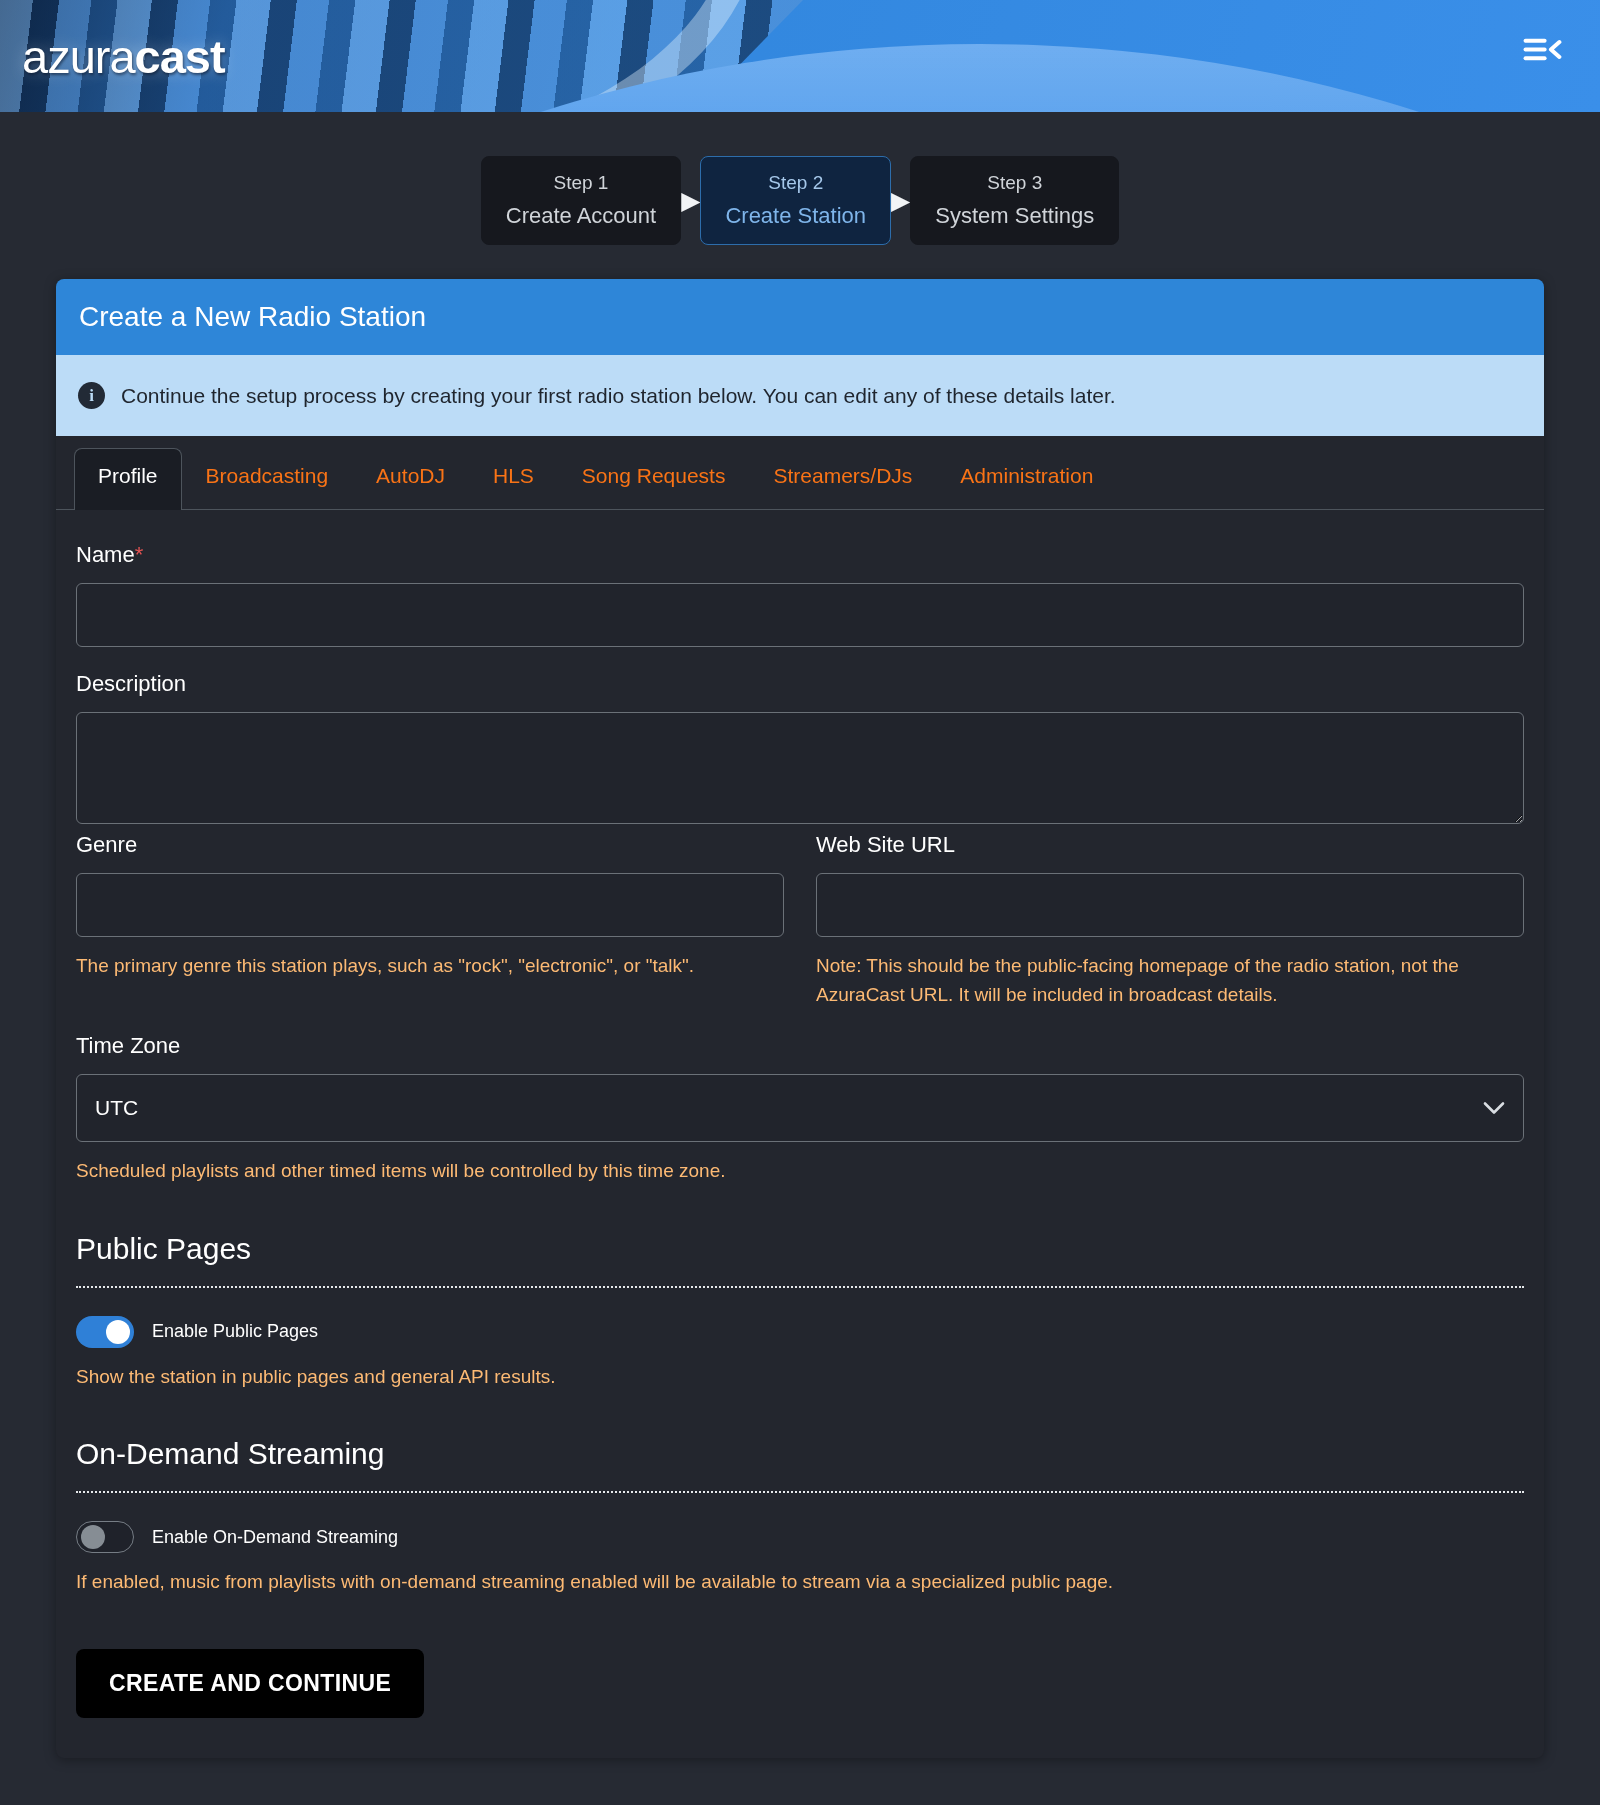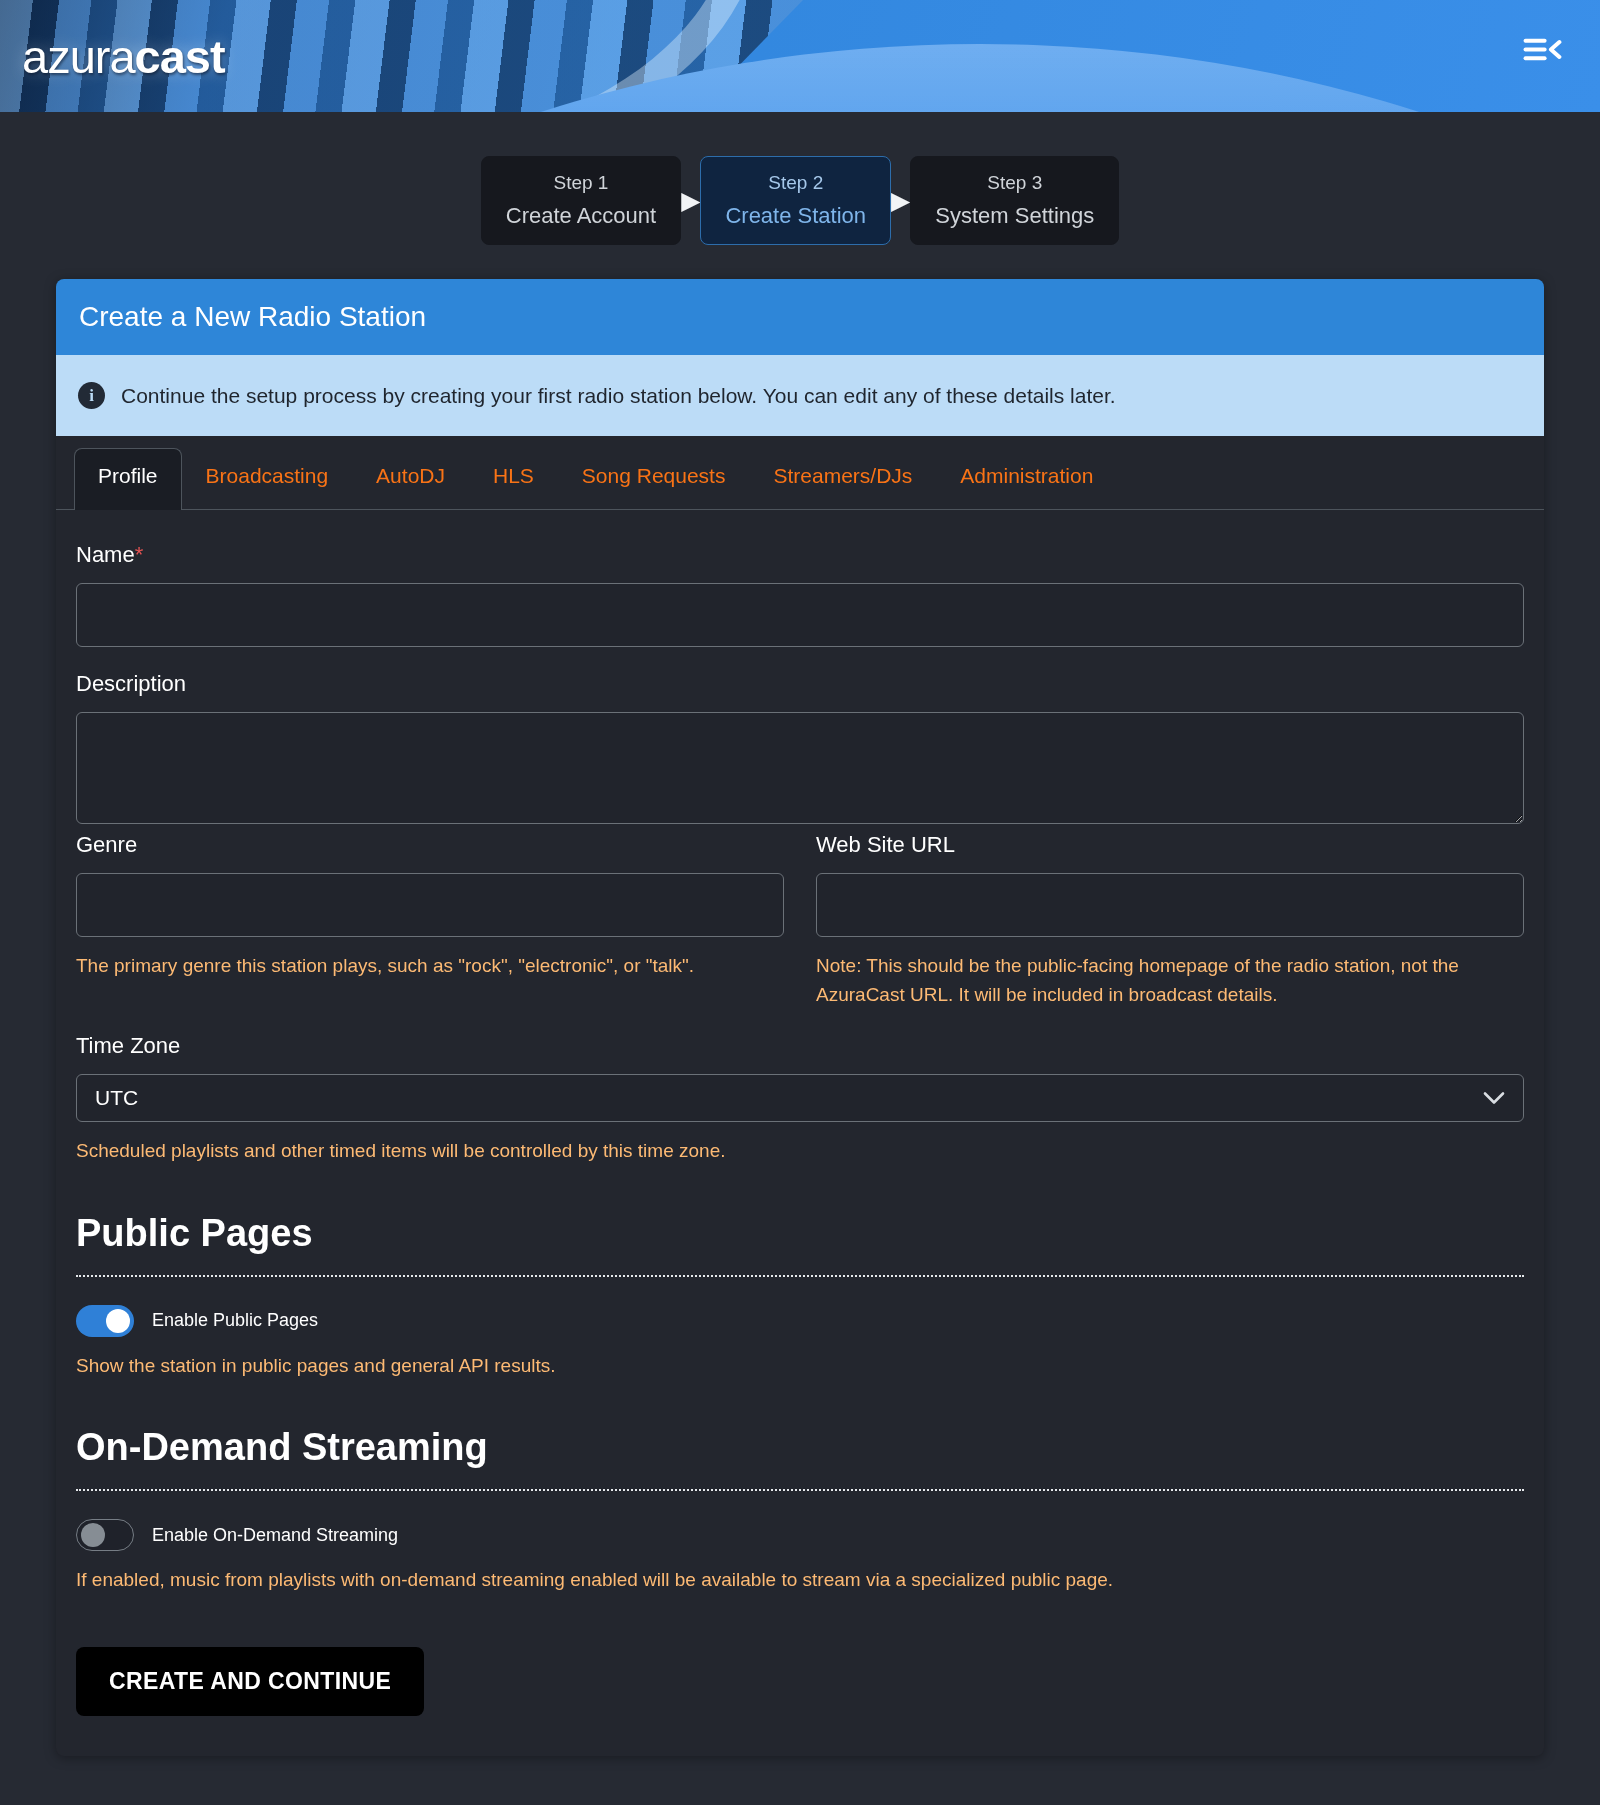--- a/index.html
+++ b/index.html
@@ -65,26 +65,26 @@
   .form-label { font-size:22px; margin:24px 0 15px; display:block; }
   .form-label:first-child { margin-top:4px; }
   .req { color:#e05252; }
   .text-input, .textarea, .select {
     width:100%; background:#21242c; border:1px solid #6b7178; border-radius:6px;
     color:#fff; font-size:21px; padding:0 18px; font-family:"Liberation Sans", sans-serif; }
   .text-input { height:64px; }
   .textarea { height:112px; resize:vertical; padding:12px 18px; }
   .two-col { display:grid; grid-template-columns:1fr 1fr; gap:32px; }
   .help { font-size:19px; color:#fdba74; margin-top:15px; line-height:1.5; }
-  .select { height:48px; display:flex; align-items:center; justify-content:space-between;
+  .select { height:68px; display:flex; align-items:center; justify-content:space-between;
     cursor:pointer; }
   .chev { flex:0 0 auto; }
 
   
-  .section-title { font-size:38px; font-weight:700; margin:46px 0 20px; }
+  .section-title { font-size:30px; font-weight:400; margin:46px 0 20px; }
   .dotted { border-bottom:2px dotted #e6e9ec; margin-bottom:28px; }
   .toggle-row { display:flex; align-items:center; gap:18px; margin-top:8px; }
   .toggle-label { font-size:18px; }
   .switch { position:relative; width:58px; height:32px; border-radius:16px; cursor:pointer; }
   .switch.on { background:#2f80d7; }
   .switch.on .knob { position:absolute; right:4px; top:4px; width:24px; height:24px;
     border-radius:50%; background:#fff; }
   .switch.off { background:#1f222a; border:1px solid #767d85; }
   .switch.off .knob { position:absolute; left:4px; top:3px; width:24px; height:24px;
     border-radius:50%; background:#868d94; }

